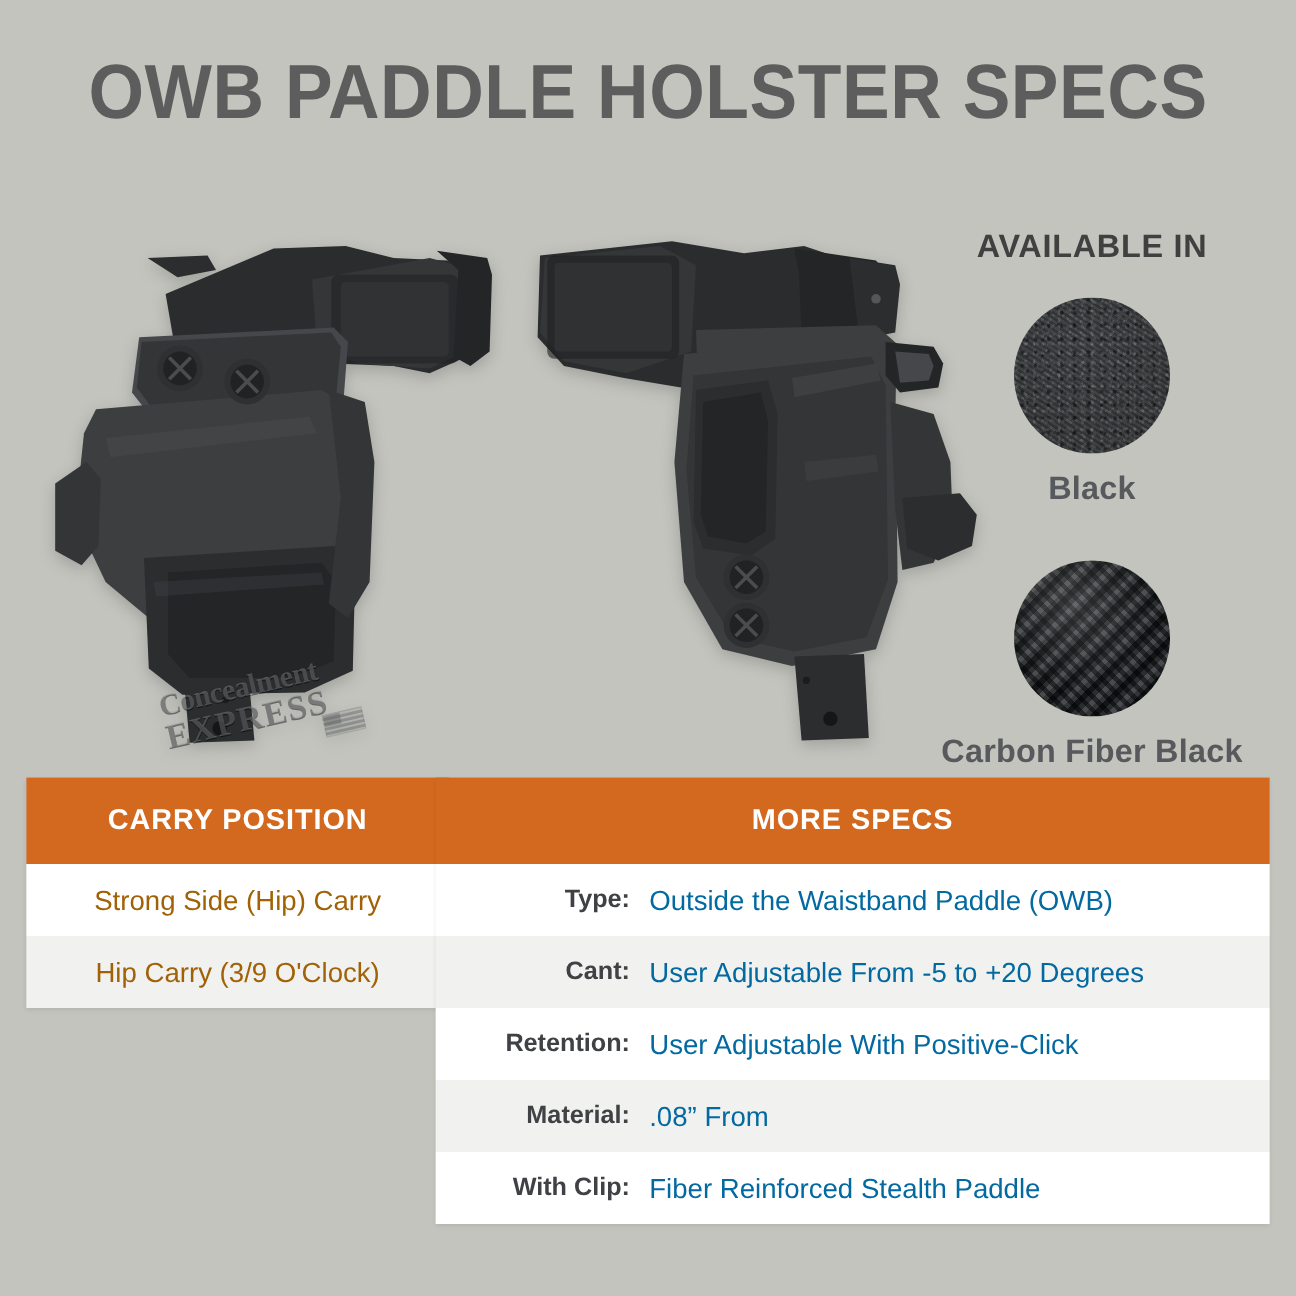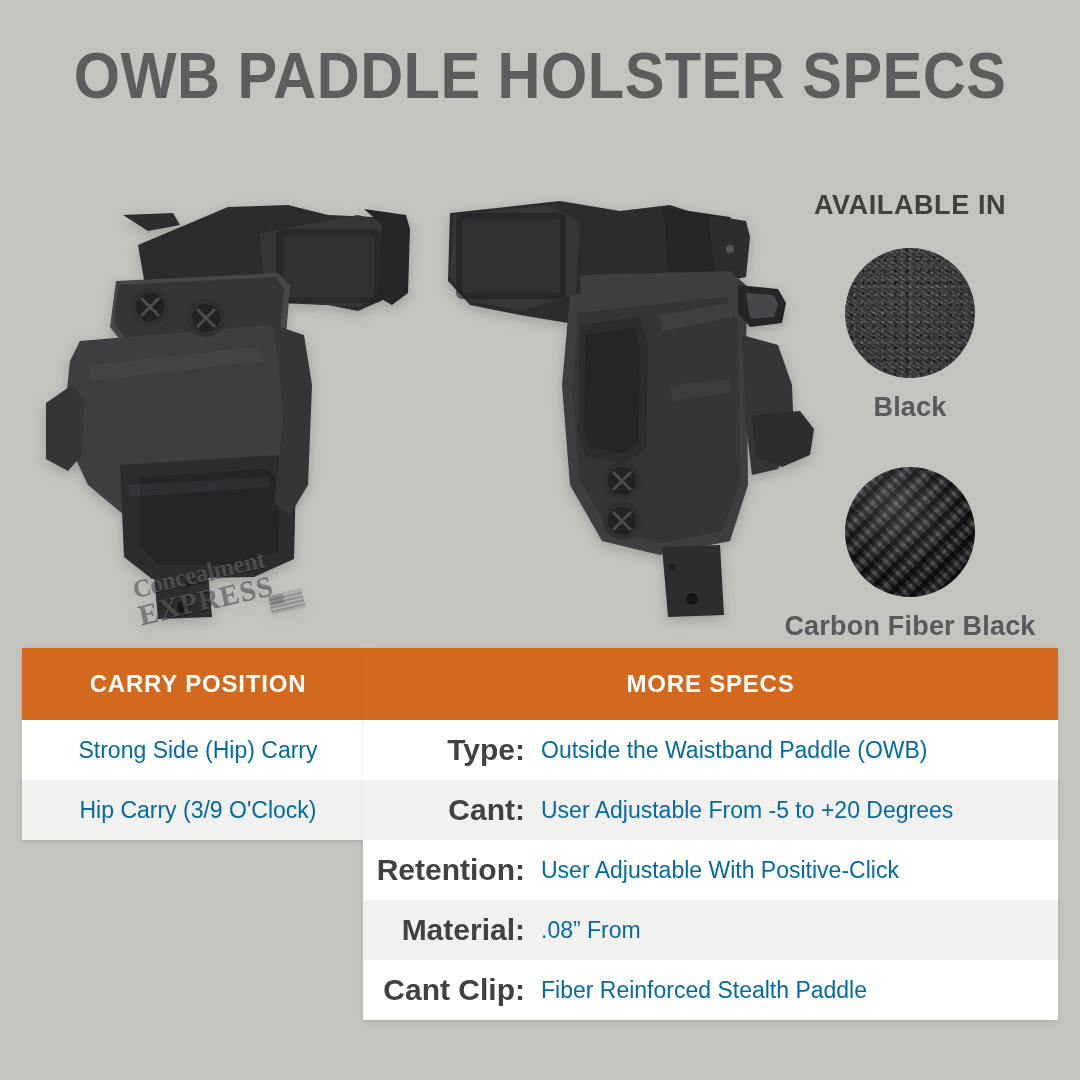--- a/index.html
+++ b/index.html
@@ -215,29 +215,29 @@
     font-size: 23px;
     color: #4b4d50;
   }
   .t-row.odd  { background: #ffffff; }
   .t-row.even { background: #f1f1ef; }
 
   .carry-cell {
     width: 100%;
     text-align: center;
     font-size: 23px;
-    color: #0369a1;
+    color: #a16207;
   }
 
   .spec-label {
     width: 170px;
     text-align: right;
     padding-right: 8px;
     font-weight: bold;
-    font-size: 30px;
+    font-size: 21px;
     color: #3f4144;
     flex: 0 0 170px;
   }
   .spec-value {
     padding-left: 8px;
     font-size: 23px;
     color: #0369a1;
   }
 </style>
 </head>
@@ -388,16 +388,16 @@
     <div class="spec-label">Retention:</div>
     <div class="spec-value">User Adjustable With Positive-Click</div>
   </div>
 
   <div class="t-row even">
     <div class="spec-label">Material:</div>
     <div class="spec-value">.08” From</div>
   </div>
 
   <div class="t-row odd">
-    <div class="spec-label">Cant Clip:</div>
+    <div class="spec-label">With Clip:</div>
     <div class="spec-value">Fiber Reinforced Stealth Paddle</div>
   </div>
 </div>
 
 </body></html>

